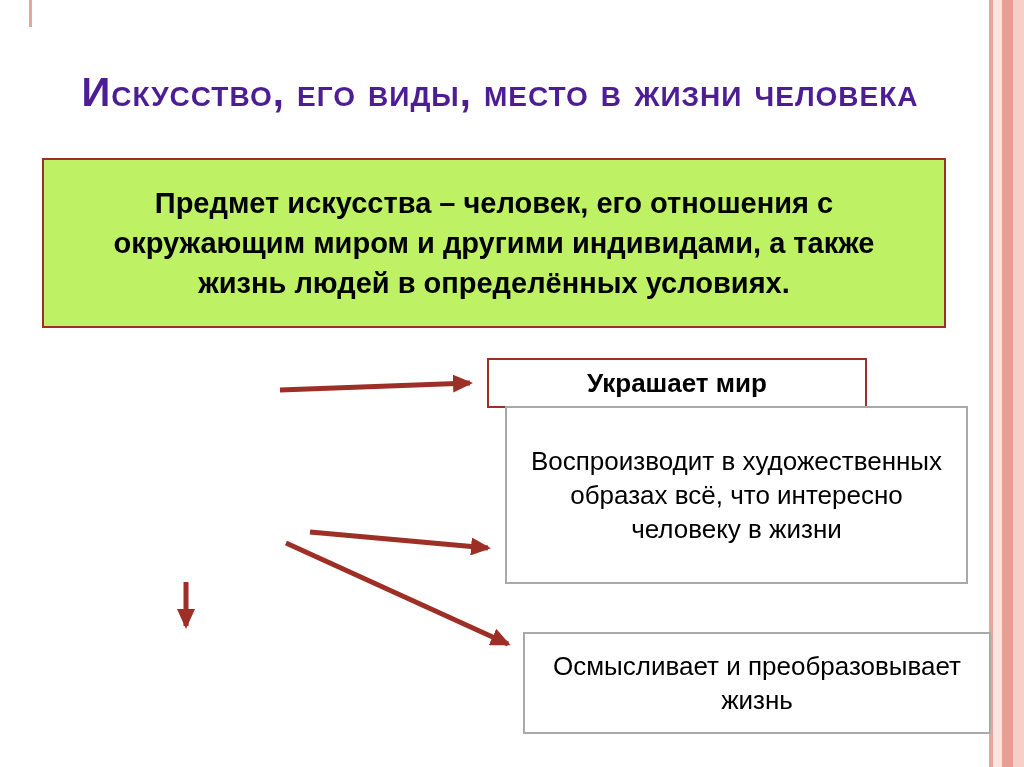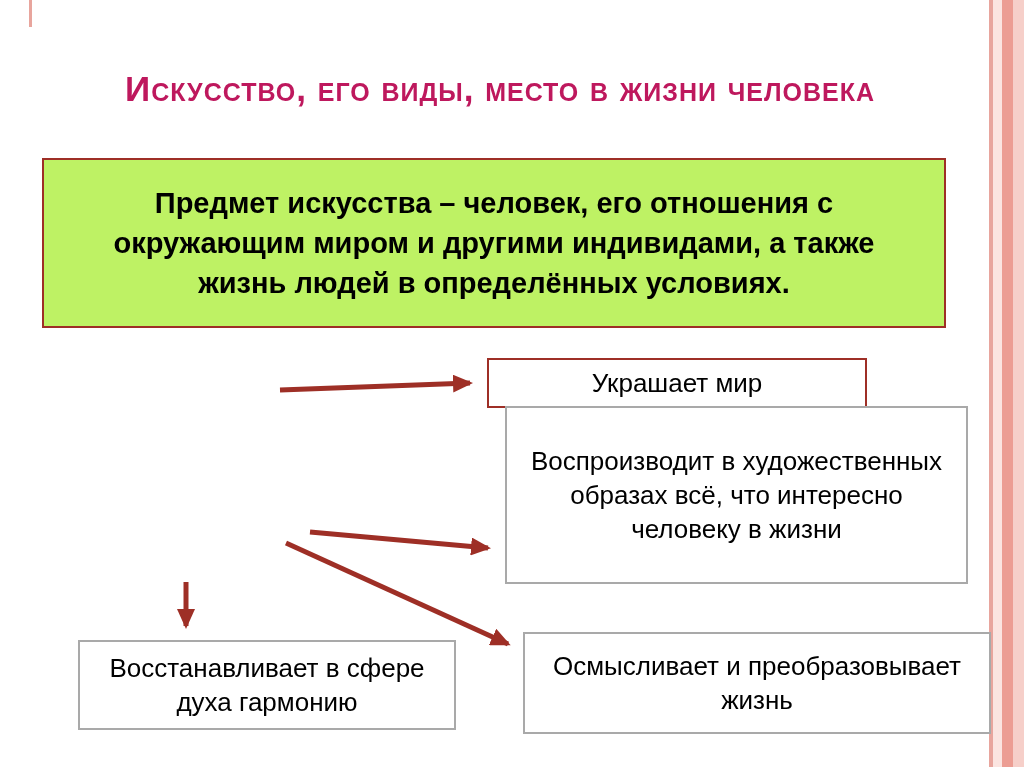--- a/index.html
+++ b/index.html
@@ -26,24 +26,24 @@
   .stripe.s5 { width: 11px; background: #f6cfc9; }
 
   .corner-tick {
     position: absolute; left: 29px; top: 0;
     width: 3px; height: 27px; background: #e8a59d;
   }
 
   .title {
     position: absolute; left: 60px; top: 66px; width: 880px;
     text-align: center;
-    font-size: 35px; font-weight: bold;
+    font-size: 40px; font-weight: bold;
     font-variant: small-caps;
     letter-spacing: 1px;
-    color: #be185d;
+    color: #4c1d95;
     line-height: 1.3;
   }
 
   .definition-box {
     position: absolute; left: 42px; top: 158px; width: 904px; height: 170px;
     border: 2px solid #9e2f26; background: #bef264;
     display: flex; align-items: center; justify-content: center;
     padding: 10px 34px;
   }
   .definition-box .text {
@@ -61,21 +61,21 @@
     font-size: 27px; font-weight: bold; color: #000;
     transform: translateX(-12px);
   }
 
   .node {
     position: absolute; background: #ffffff;
     display: flex; align-items: center; justify-content: center;
     text-align: center; font-size: 26px; line-height: 1.32;
     padding: 8px 16px;
   }
-  .node.red-border  { border: 2px solid #9e2f26; }
+  .node.red-border  { border: 2px solid #9e2f26; font-weight: bold; }
   .node.gray-border { border: 2px solid #a9a9a9; }
 
   .box-decorate    { left: 487px; top: 358px; width: 380px; height: 50px; }
   .box-reproduce   { left: 505px; top: 406px; width: 463px; height: 178px; }
   .box-comprehend  { left: 523px; top: 632px; width: 468px; height: 102px; }
   .box-restore     { left: 78px;  top: 640px; width: 378px; height: 90px; }
 
   .arrows {
     position: absolute; inset: 0;
     width: 1024px; height: 767px;
@@ -121,17 +121,14 @@
   </div>
 
   <div class="node gray-border box-reproduce">
     <span>Воспроизводит в художественных образах всё, что интересно человеку в жизни</span>
   </div>
 
   <div class="node gray-border box-comprehend">
     <span>Осмысливает и преобразовывает жизнь</span>
   </div>
 
-  <div class="node gray-border box-restore">
-    <span>Восстанавливает в сфере духа гармонию</span>
-  </div>
 
 </div>
 
 </body></html>

